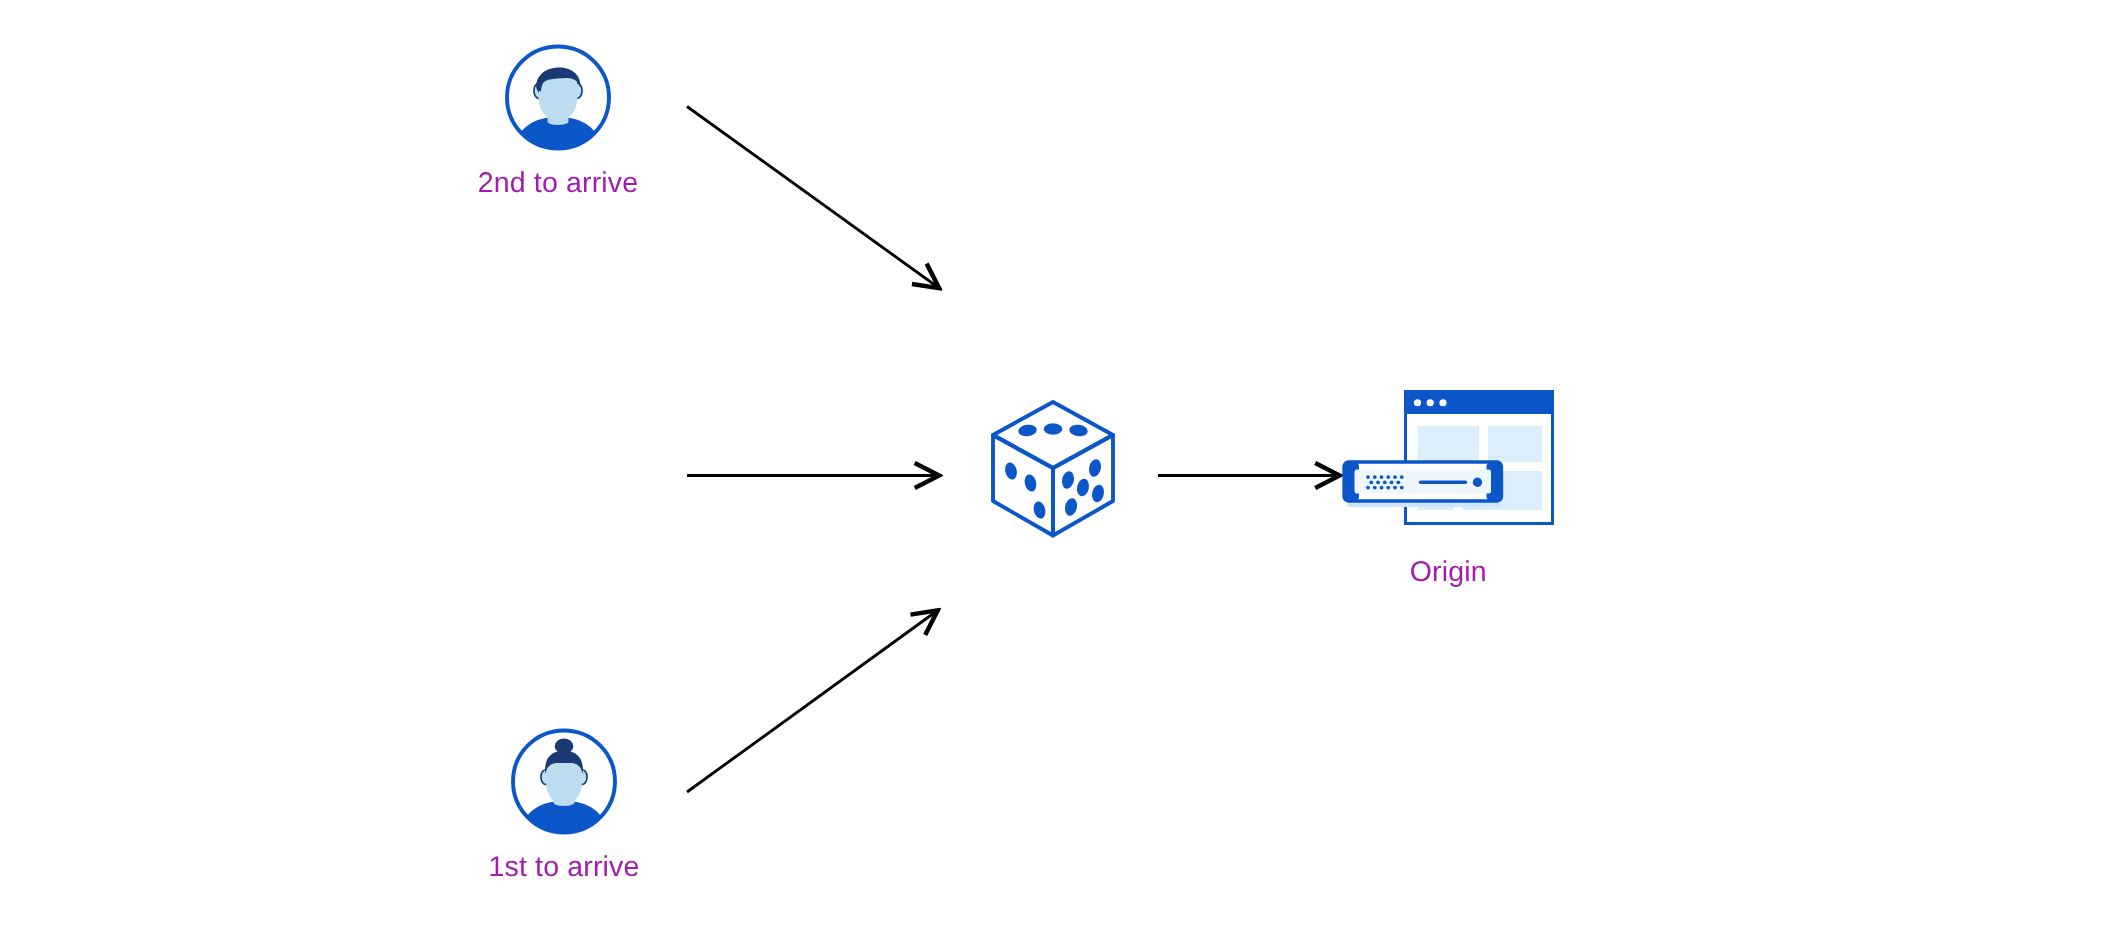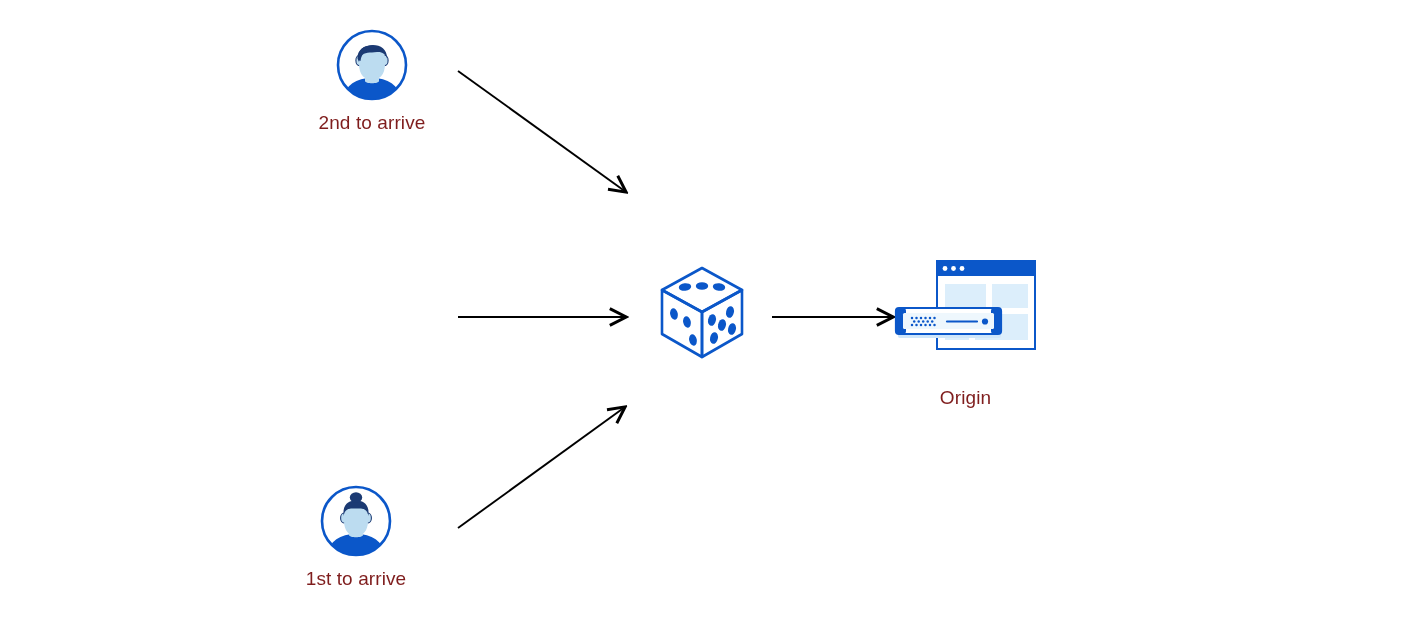--- a/index.html
+++ b/index.html
@@ -25,40 +25,40 @@
     flex-direction: column;
     align-items: center;
   }
   .node-icon {
     display: block;
     line-height: 0;
   }
   .node-label {
     margin-top: 10px;
     font-size: 19px;
-    color: #7f1d1d;
+    color: #a21caf;
     font-family: "Liberation Sans", sans-serif;
     white-space: nowrap;
     letter-spacing: 0.1px;
   }
   .arrow-layer {
     position: absolute;
     left: 0;
     top: 0;
     width: 1405px;
     height: 633px;
     pointer-events: none;
   }
   
   #client-1 { left: 312px; top: 28px; width: 120px; }
   #client-2 { left: 312px; top: 254px; width: 120px; }
-  #client-3 { left: 296px; top: 484px; width: 120px; }
+  #client-3 { left: 316px; top: 484px; width: 120px; }
   #balancer  { left: 652px; top: 262px; width: 100px; }
   #origin    { left: 893px; top: 253px; width: 145px; }
-  #origin .node-label { margin-top: 16px; }
+  #origin .node-label { margin-top: 0; }
 </style>
 </head>
 <body>
 
 <div id="canvas">
 
   <svg class="arrow-layer" viewBox="0 0 1405 633" xmlns="http://www.w3.org/2000/svg">
     <defs>
       <marker id="ah" viewBox="0 0 12 12" refX="10.5" refY="6" markerWidth="11" markerHeight="11" orient="auto-start-reverse">
         <path d="M1.2,1.2 L10.6,6 L1.2,10.8" fill="none" stroke="#000000" stroke-width="1.7" stroke-linecap="butt" stroke-linejoin="miter"></path>

